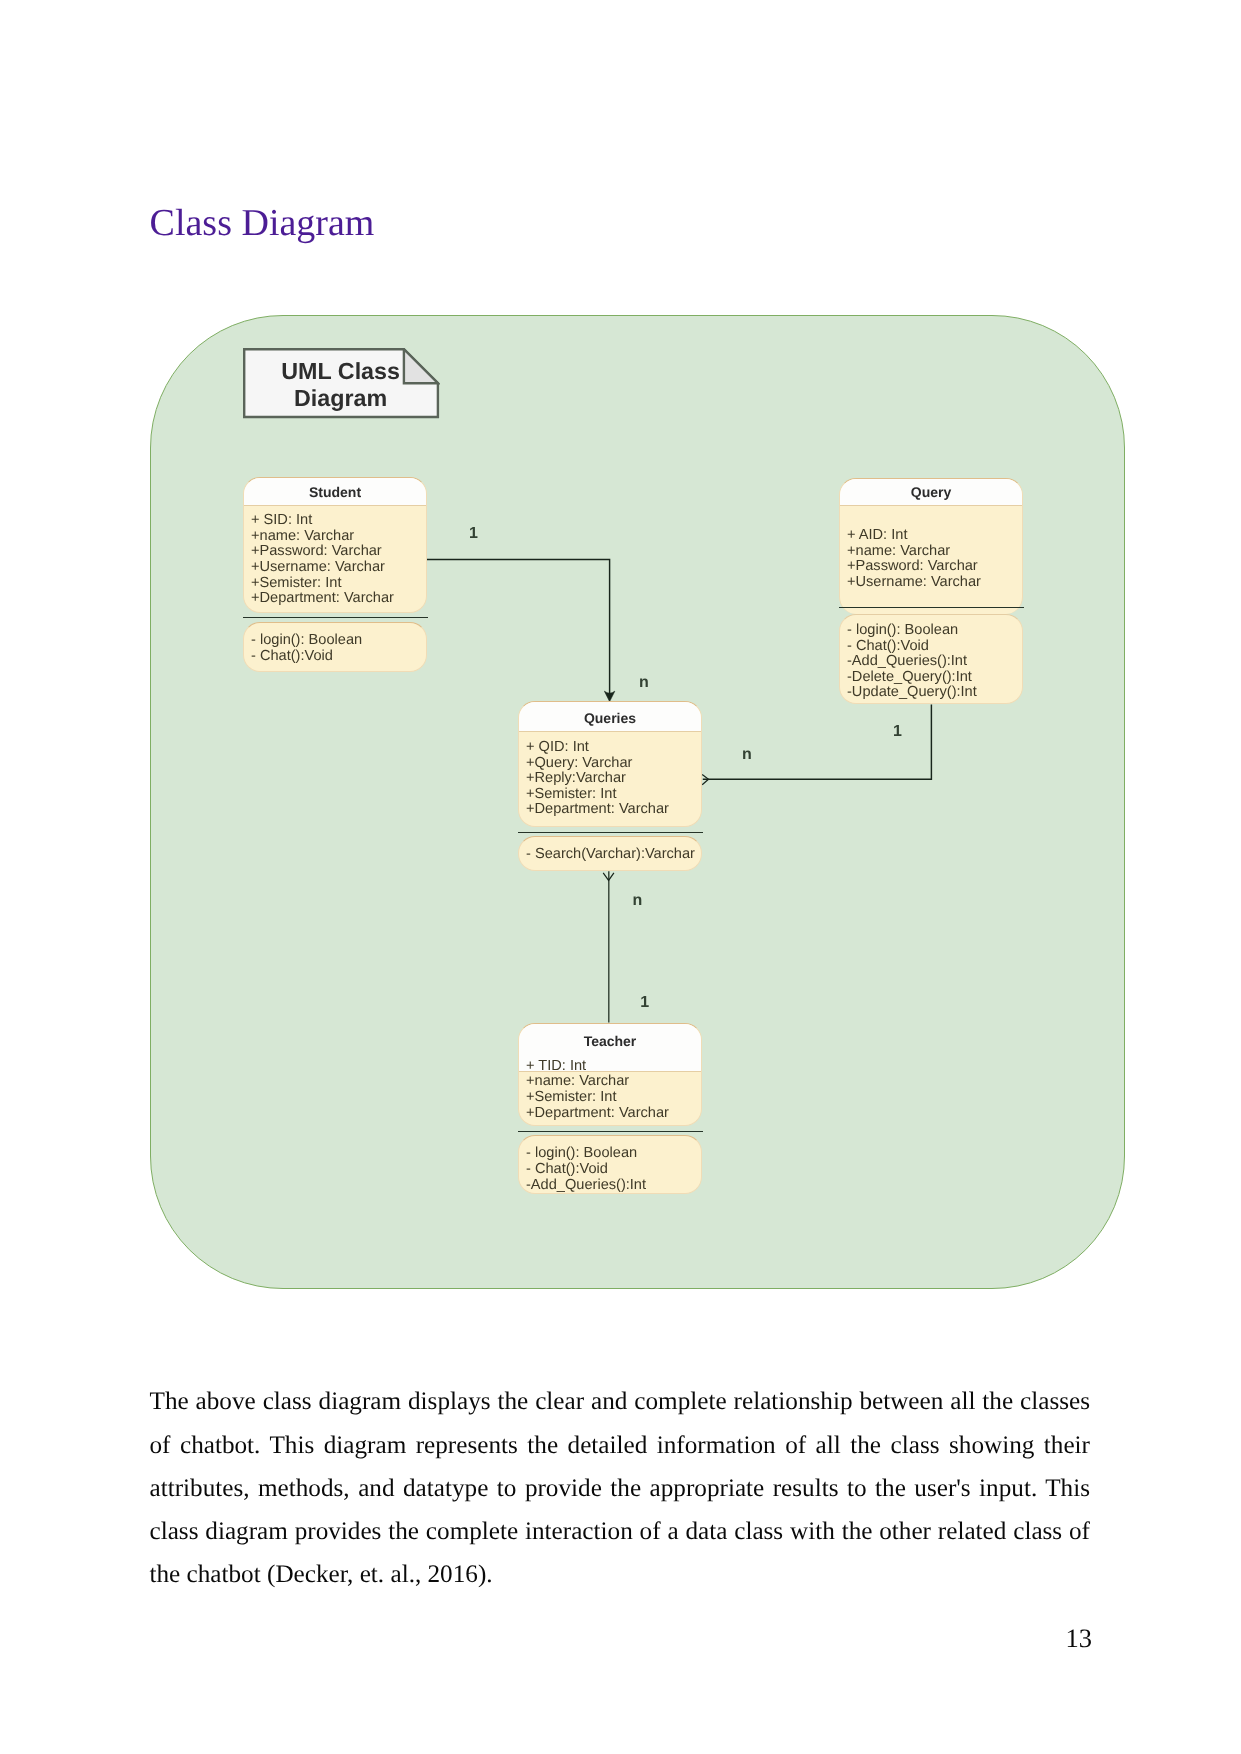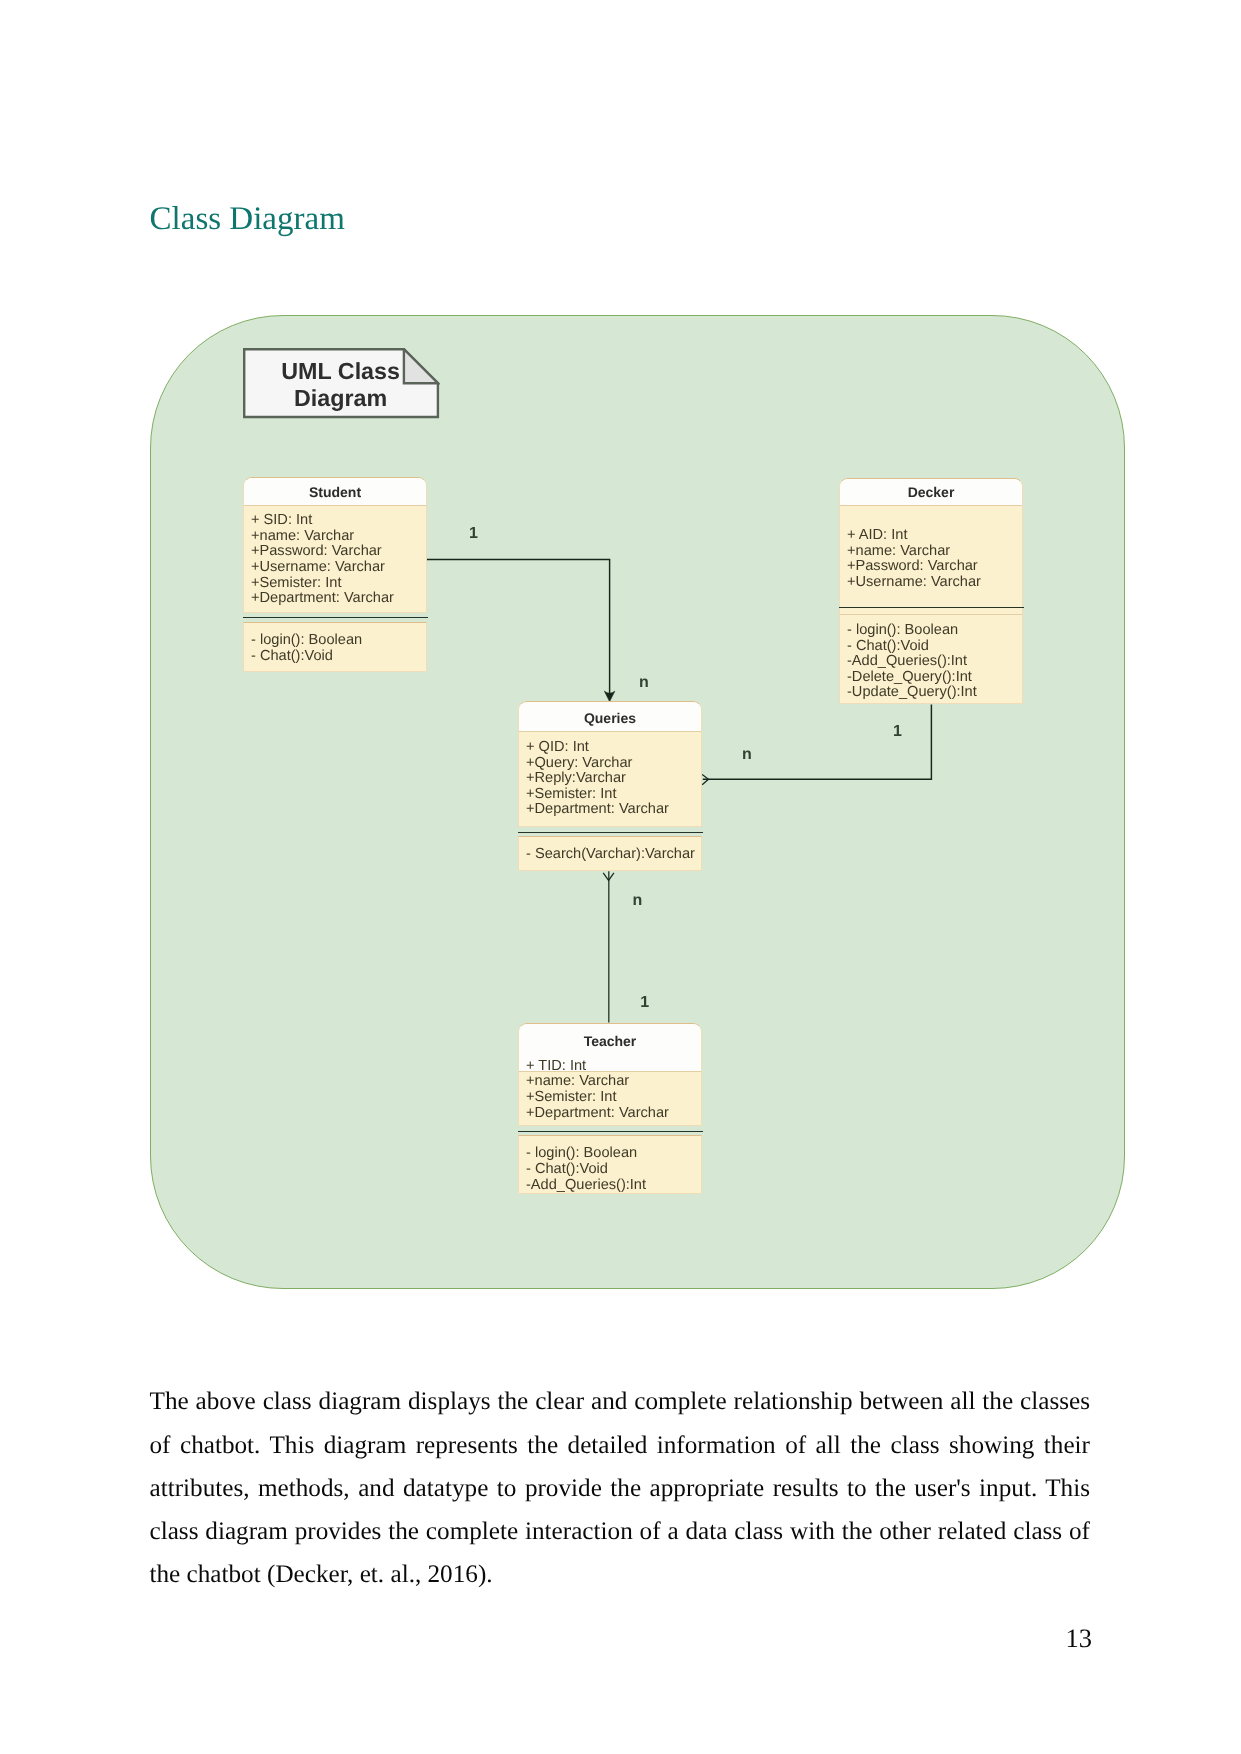--- a/index.html
+++ b/index.html
@@ -12,22 +12,22 @@
     position:relative;
     overflow:hidden;
   }
   .page { position:absolute; inset:0; }
 
   
   #page-heading {
     position:absolute;
     left:149.6px; top:201.2px;
     font-family:"Liberation Serif", serif;
-    font-size:33px;
-    color:#0f766e;
+    font-size:38px;
+    color:#4c1d95;
     white-space:nowrap;
     text-align:center;
   }
 
   
   #diagram {
     position:absolute;
     left:150px; top:315px;
     width:975px; height:974px;
   }
@@ -113,21 +113,21 @@
   .mult {
     position:absolute;
     font-family:"Liberation Sans", sans-serif;
     font-weight:bold;
     font-size:16px;
     line-height:0;
     color:#334233;
   }
 
   
-  .cls, .cls-top, .cls-bot { width:184px; }
+  .cls, .cls-top, .cls-bot { width:184px;border-radius:17px; }
   .cls-sep { width:185px; }
 
   #cls-student { left:93px;  top:162px; }
   #cls-student .cls-top  { height:136px; }
   #cls-student .cls-head { height:28px;  line-height:29.4px; }
   #cls-student .cls-sep  { top:140px; }
   #cls-student .cls-bot  { top:145px; height:49.6px; }
 
   #cls-admin   { left:689px; top:163px; }
   #cls-admin .cls-top  { height:135.5px; border-bottom:none; }
@@ -221,21 +221,21 @@
       <div class="cls-bot">
         <div class="cls-meths">
             <div class="cls-line" style="top: 17.1px;">- login(): Boolean</div>
             <div class="cls-line" style="top: 32.68px;">- Chat():Void</div>
           </div>
       </div>
     </div>
 
     <div class="cls" id="cls-admin">
       <div class="cls-top">
-        <div class="cls-head">Decker</div>
+        <div class="cls-head">Query</div>
         <div class="cls-attrs">
             <div class="cls-line" style="top: 56.1875px;">+ AID: Int</div>
             <div class="cls-line" style="top: 71.7675px;">+name: Varchar</div>
             <div class="cls-line" style="top: 87.3475px;">+Password: Varchar</div>
             <div class="cls-line" style="top: 102.927px;">+Username: Varchar</div>
           </div>
       </div>
       <div class="cls-sep"></div>
       <div class="cls-bot">
         <div class="cls-meths">

